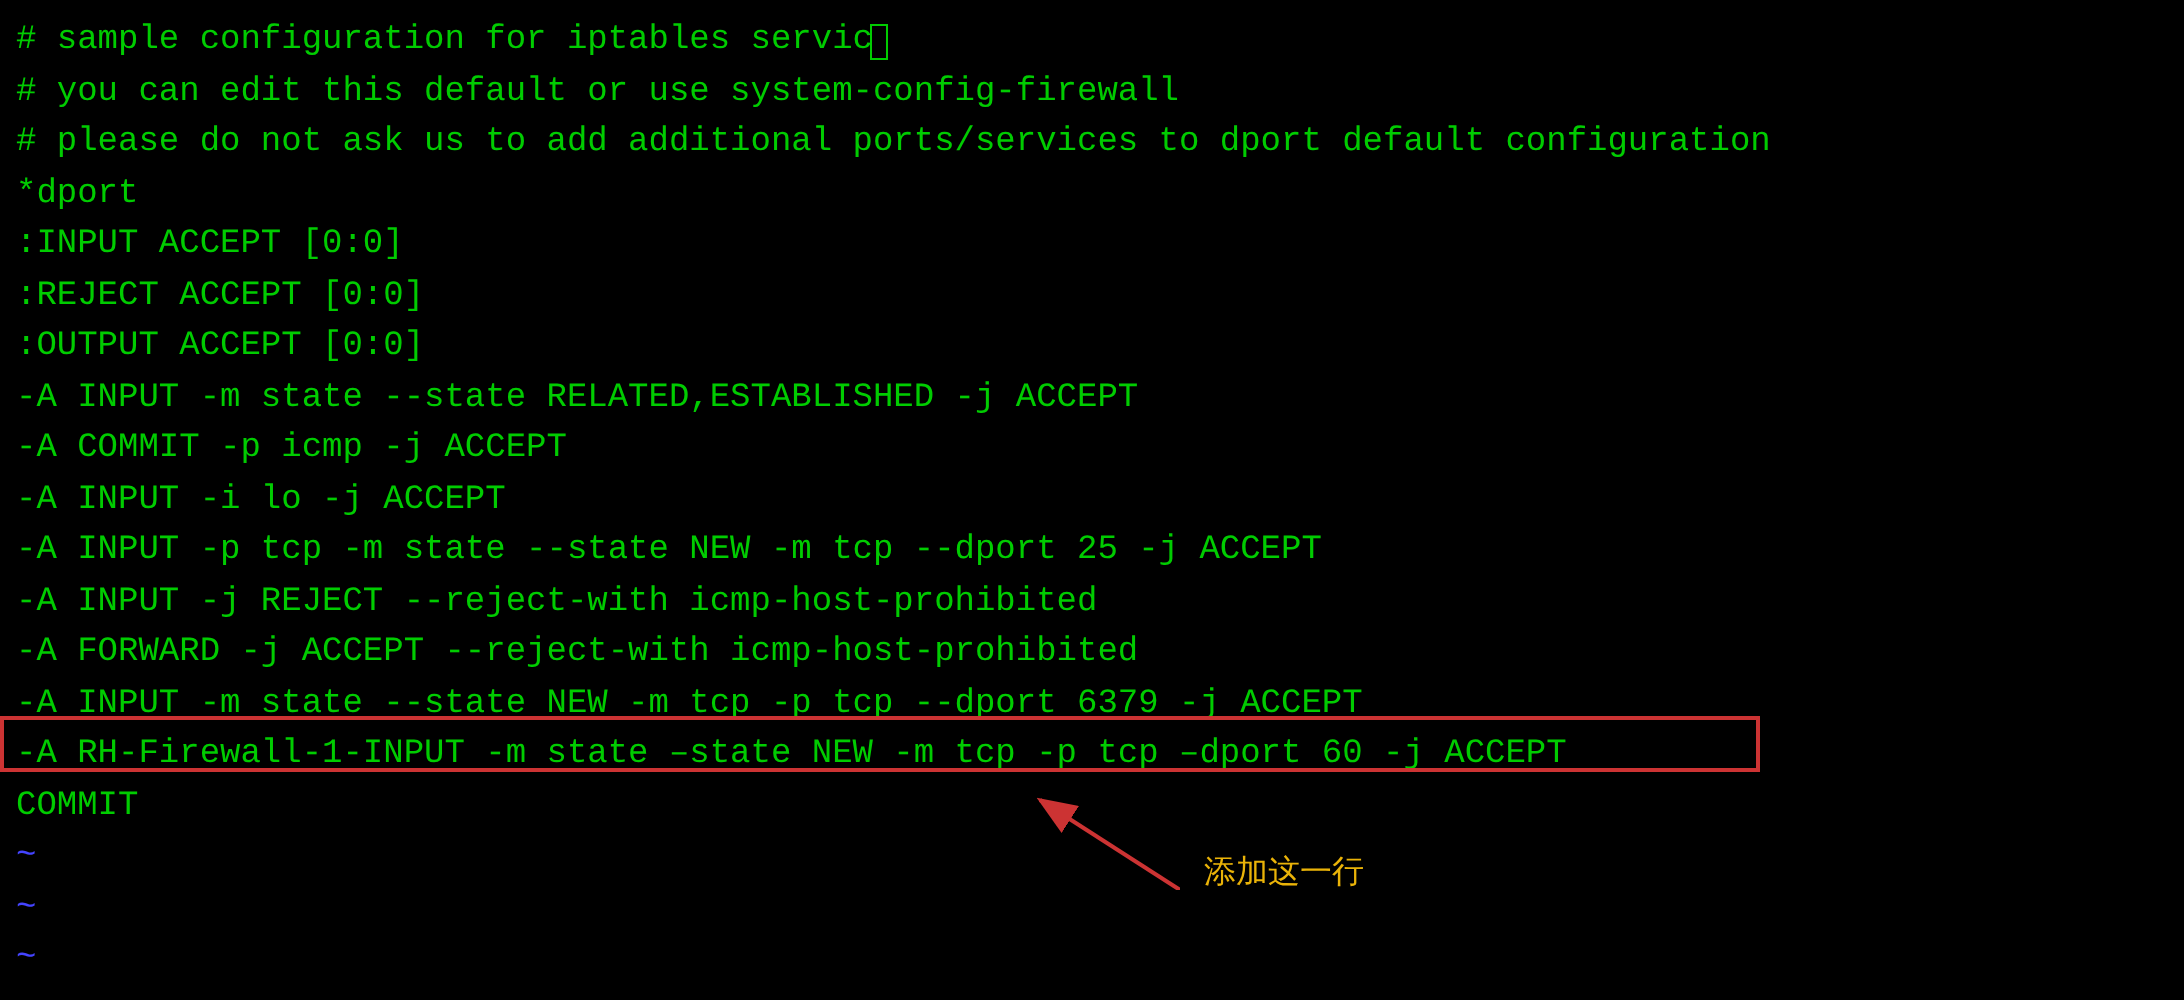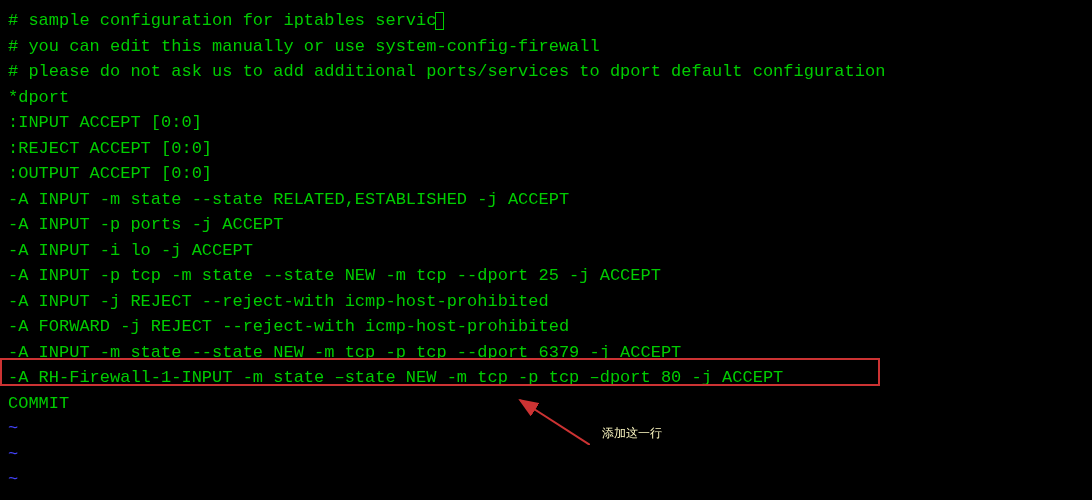--- a/index.html
+++ b/index.html
@@ -37,44 +37,44 @@
       color: #4444ff;
     }
     .annotation-arrow {
       position: absolute;
       width: 80px;
       height: 50px;
       pointer-events: none;
     }
     .annotation-text {
       position: absolute;
-      color: #fef9c3;
-      font-family: Liberation Mono, monospace;
-      font-size: 12px;
+      color: #eab308;
+      font-family: Liberation Sans, sans-serif;
+      font-size: 16px;
       pointer-events: none;
     }
   </style>
 </head>
 <body>
 
 <div class="line"><span># sample configuration for iptables servic</span><span class="cursor-box"></span></div>
-<div class="line"><span># you can edit this manually or use system-config-firewall</span></div>
+<div class="line"><span># you can edit this default or use system-config-firewall</span></div>
 <div class="line"><span># please do not ask us to add additional ports/services to dport default configuration</span></div>
 <div class="line"><span>*dport</span></div>
 <div class="line"><span>:INPUT ACCEPT [0:0]</span></div>
 <div class="line"><span>:REJECT ACCEPT [0:0]</span></div>
 <div class="line"><span>:OUTPUT ACCEPT [0:0]</span></div>
 <div class="line"><span>-A INPUT -m state --state RELATED,ESTABLISHED -j ACCEPT</span></div>
-<div class="line"><span>-A INPUT -p ports -j ACCEPT</span></div>
+<div class="line"><span>-A COMMIT -p icmp -j ACCEPT</span></div>
 <div class="line"><span>-A INPUT -i lo -j ACCEPT</span></div>
 <div class="line"><span>-A INPUT -p tcp -m state --state NEW -m tcp --dport 25 -j ACCEPT</span></div>
 <div class="line"><span>-A INPUT -j REJECT --reject-with icmp-host-prohibited</span></div>
-<div class="line"><span>-A FORWARD -j REJECT --reject-with icmp-host-prohibited</span></div>
+<div class="line"><span>-A FORWARD -j ACCEPT --reject-with icmp-host-prohibited</span></div>
 <div class="line"><span>-A INPUT -m state --state NEW -m tcp -p tcp --dport 6379 -j ACCEPT</span></div>
-<div class="line"><span>-A RH-Firewall-1-INPUT -m state –state NEW -m tcp -p tcp –dport 80 -j ACCEPT</span></div>
+<div class="line"><span>-A RH-Firewall-1-INPUT -m state –state NEW -m tcp -p tcp –dport 60 -j ACCEPT</span></div>
 <div class="line"><span>COMMIT</span></div>
 <div class="line tilde"><span>~</span></div>
 <div class="line tilde"><span>~</span></div>
 <div class="line tilde"><span>~</span></div>
 <div class="line tilde"><span>~</span></div>
 
 <div class="highlight-box" id="highlight-box" style="top: 358px; left: 0px; width: 880px; height: 28px;"></div>
 
 <svg class="annotation-arrow" id="arrow-svg" viewBox="0 0 80 50" style="top: 395px; left: 510px;">
   <defs>

